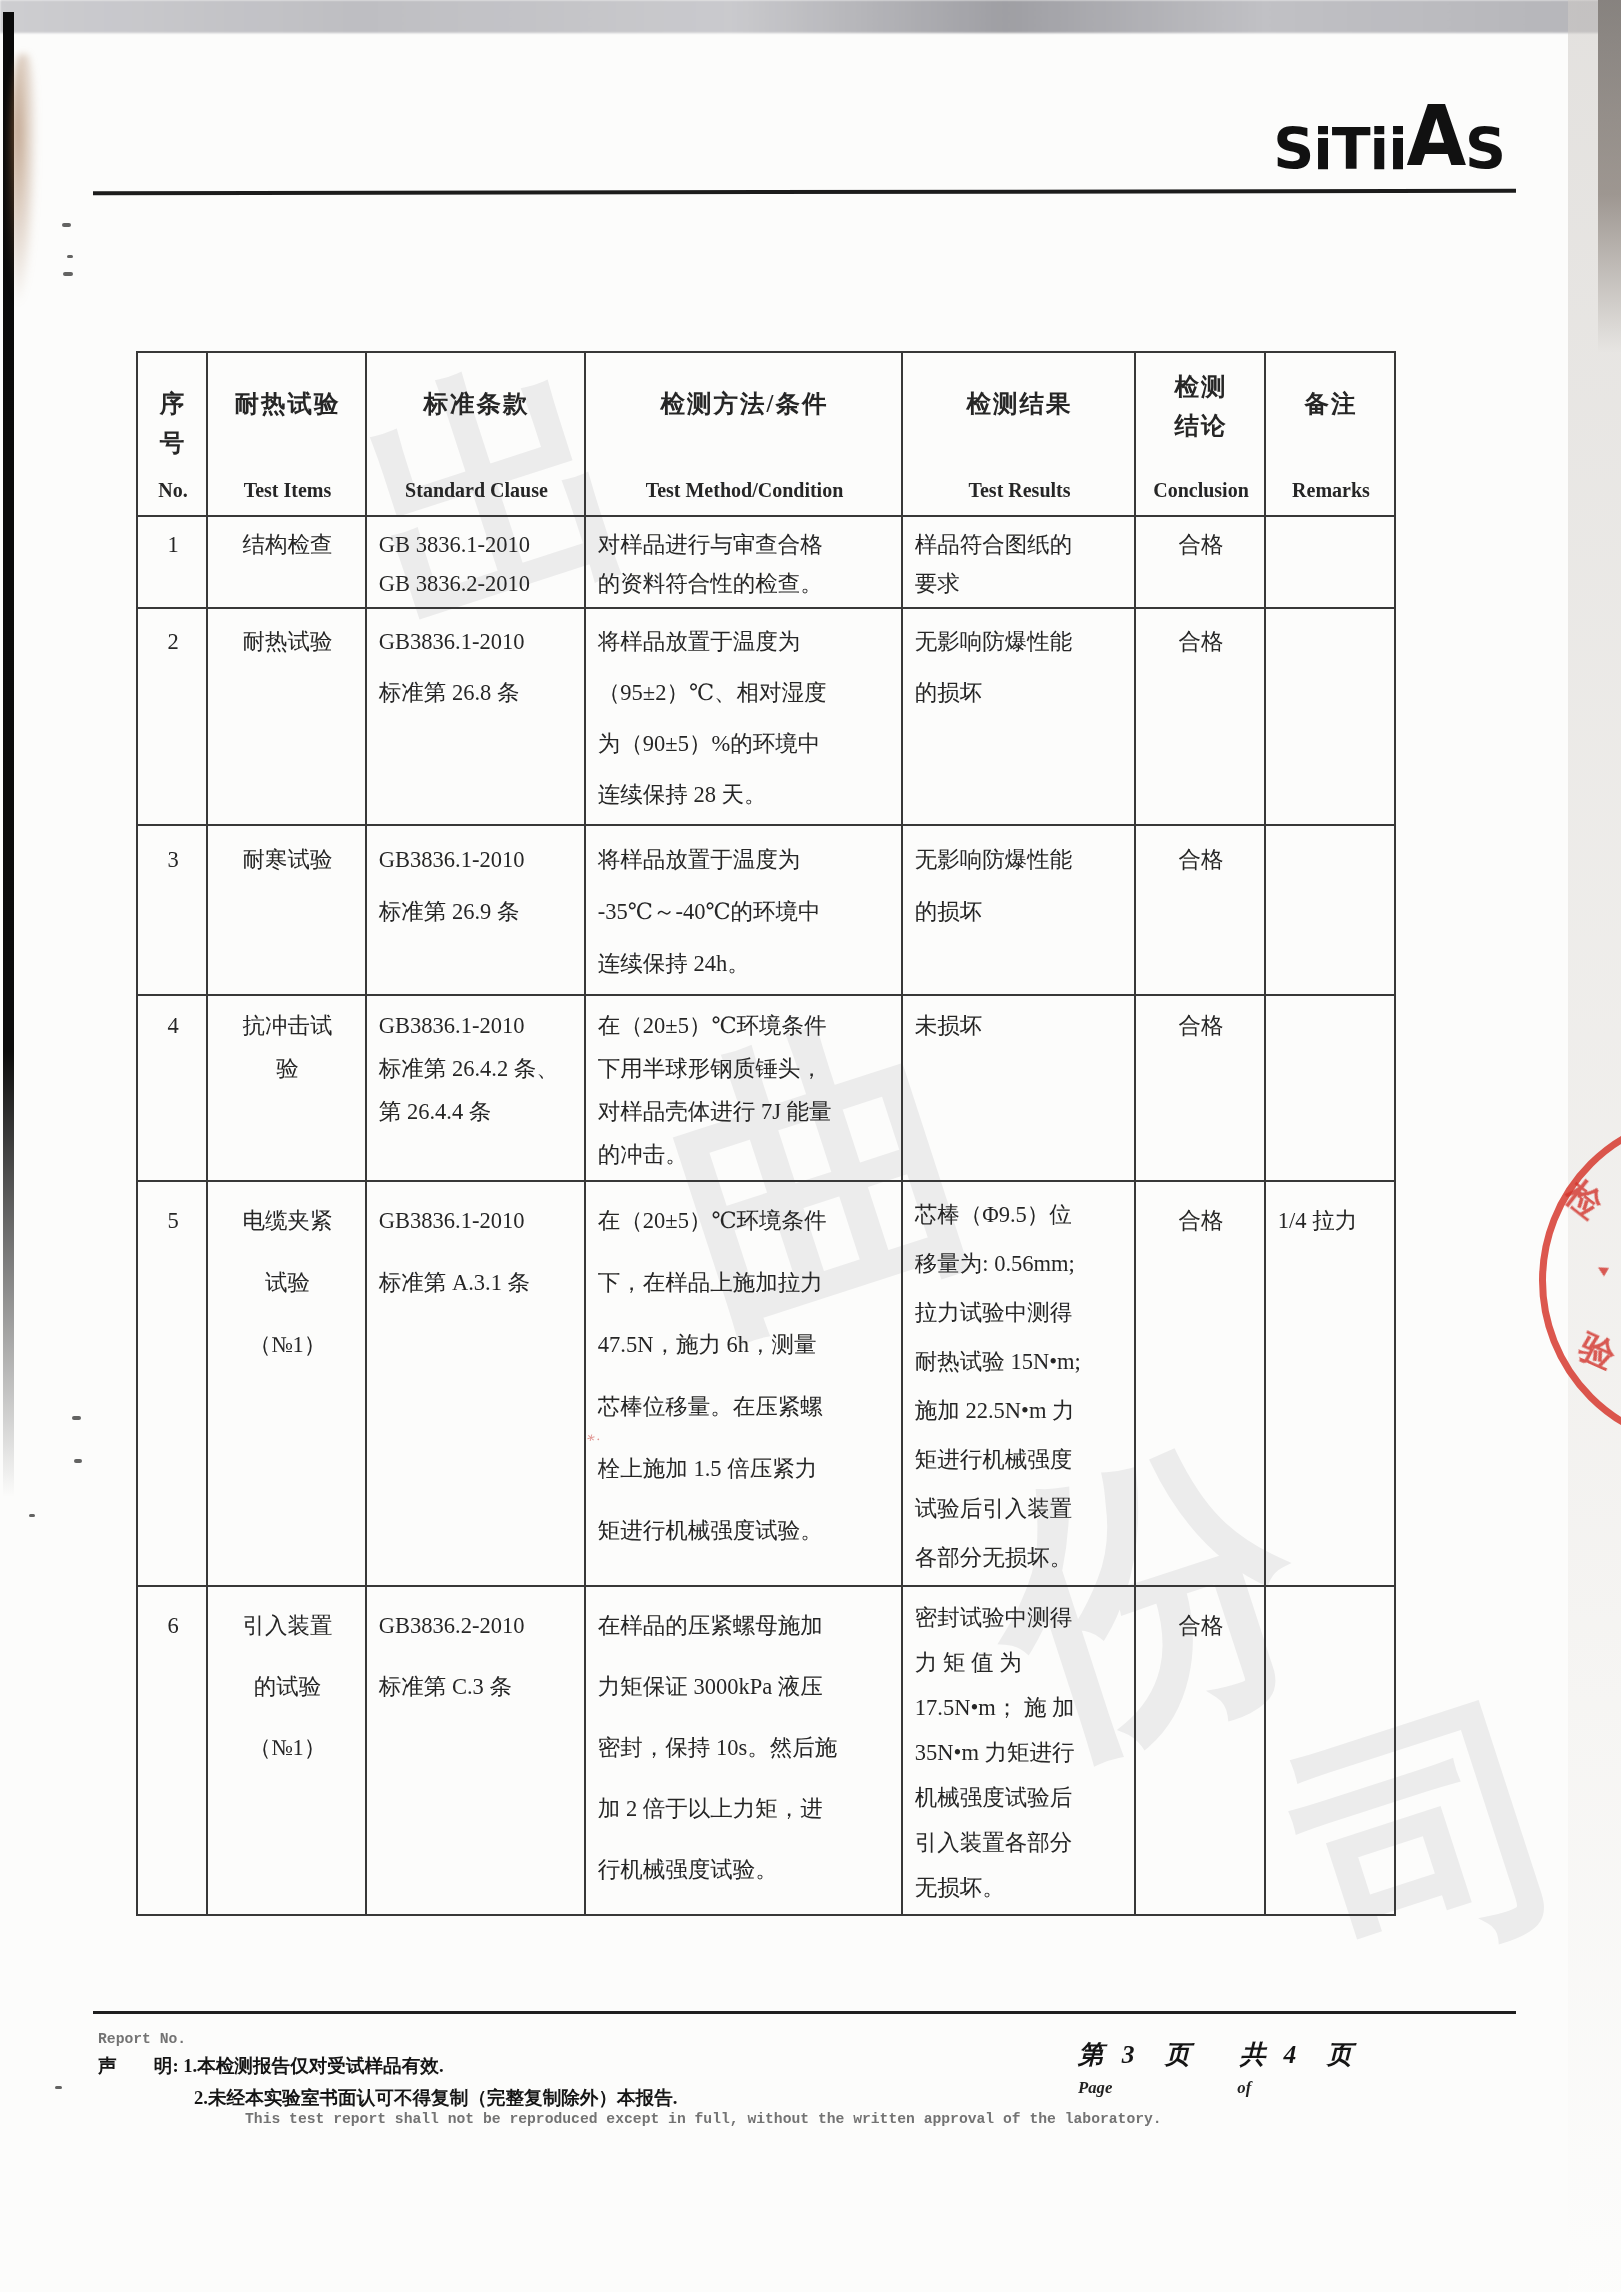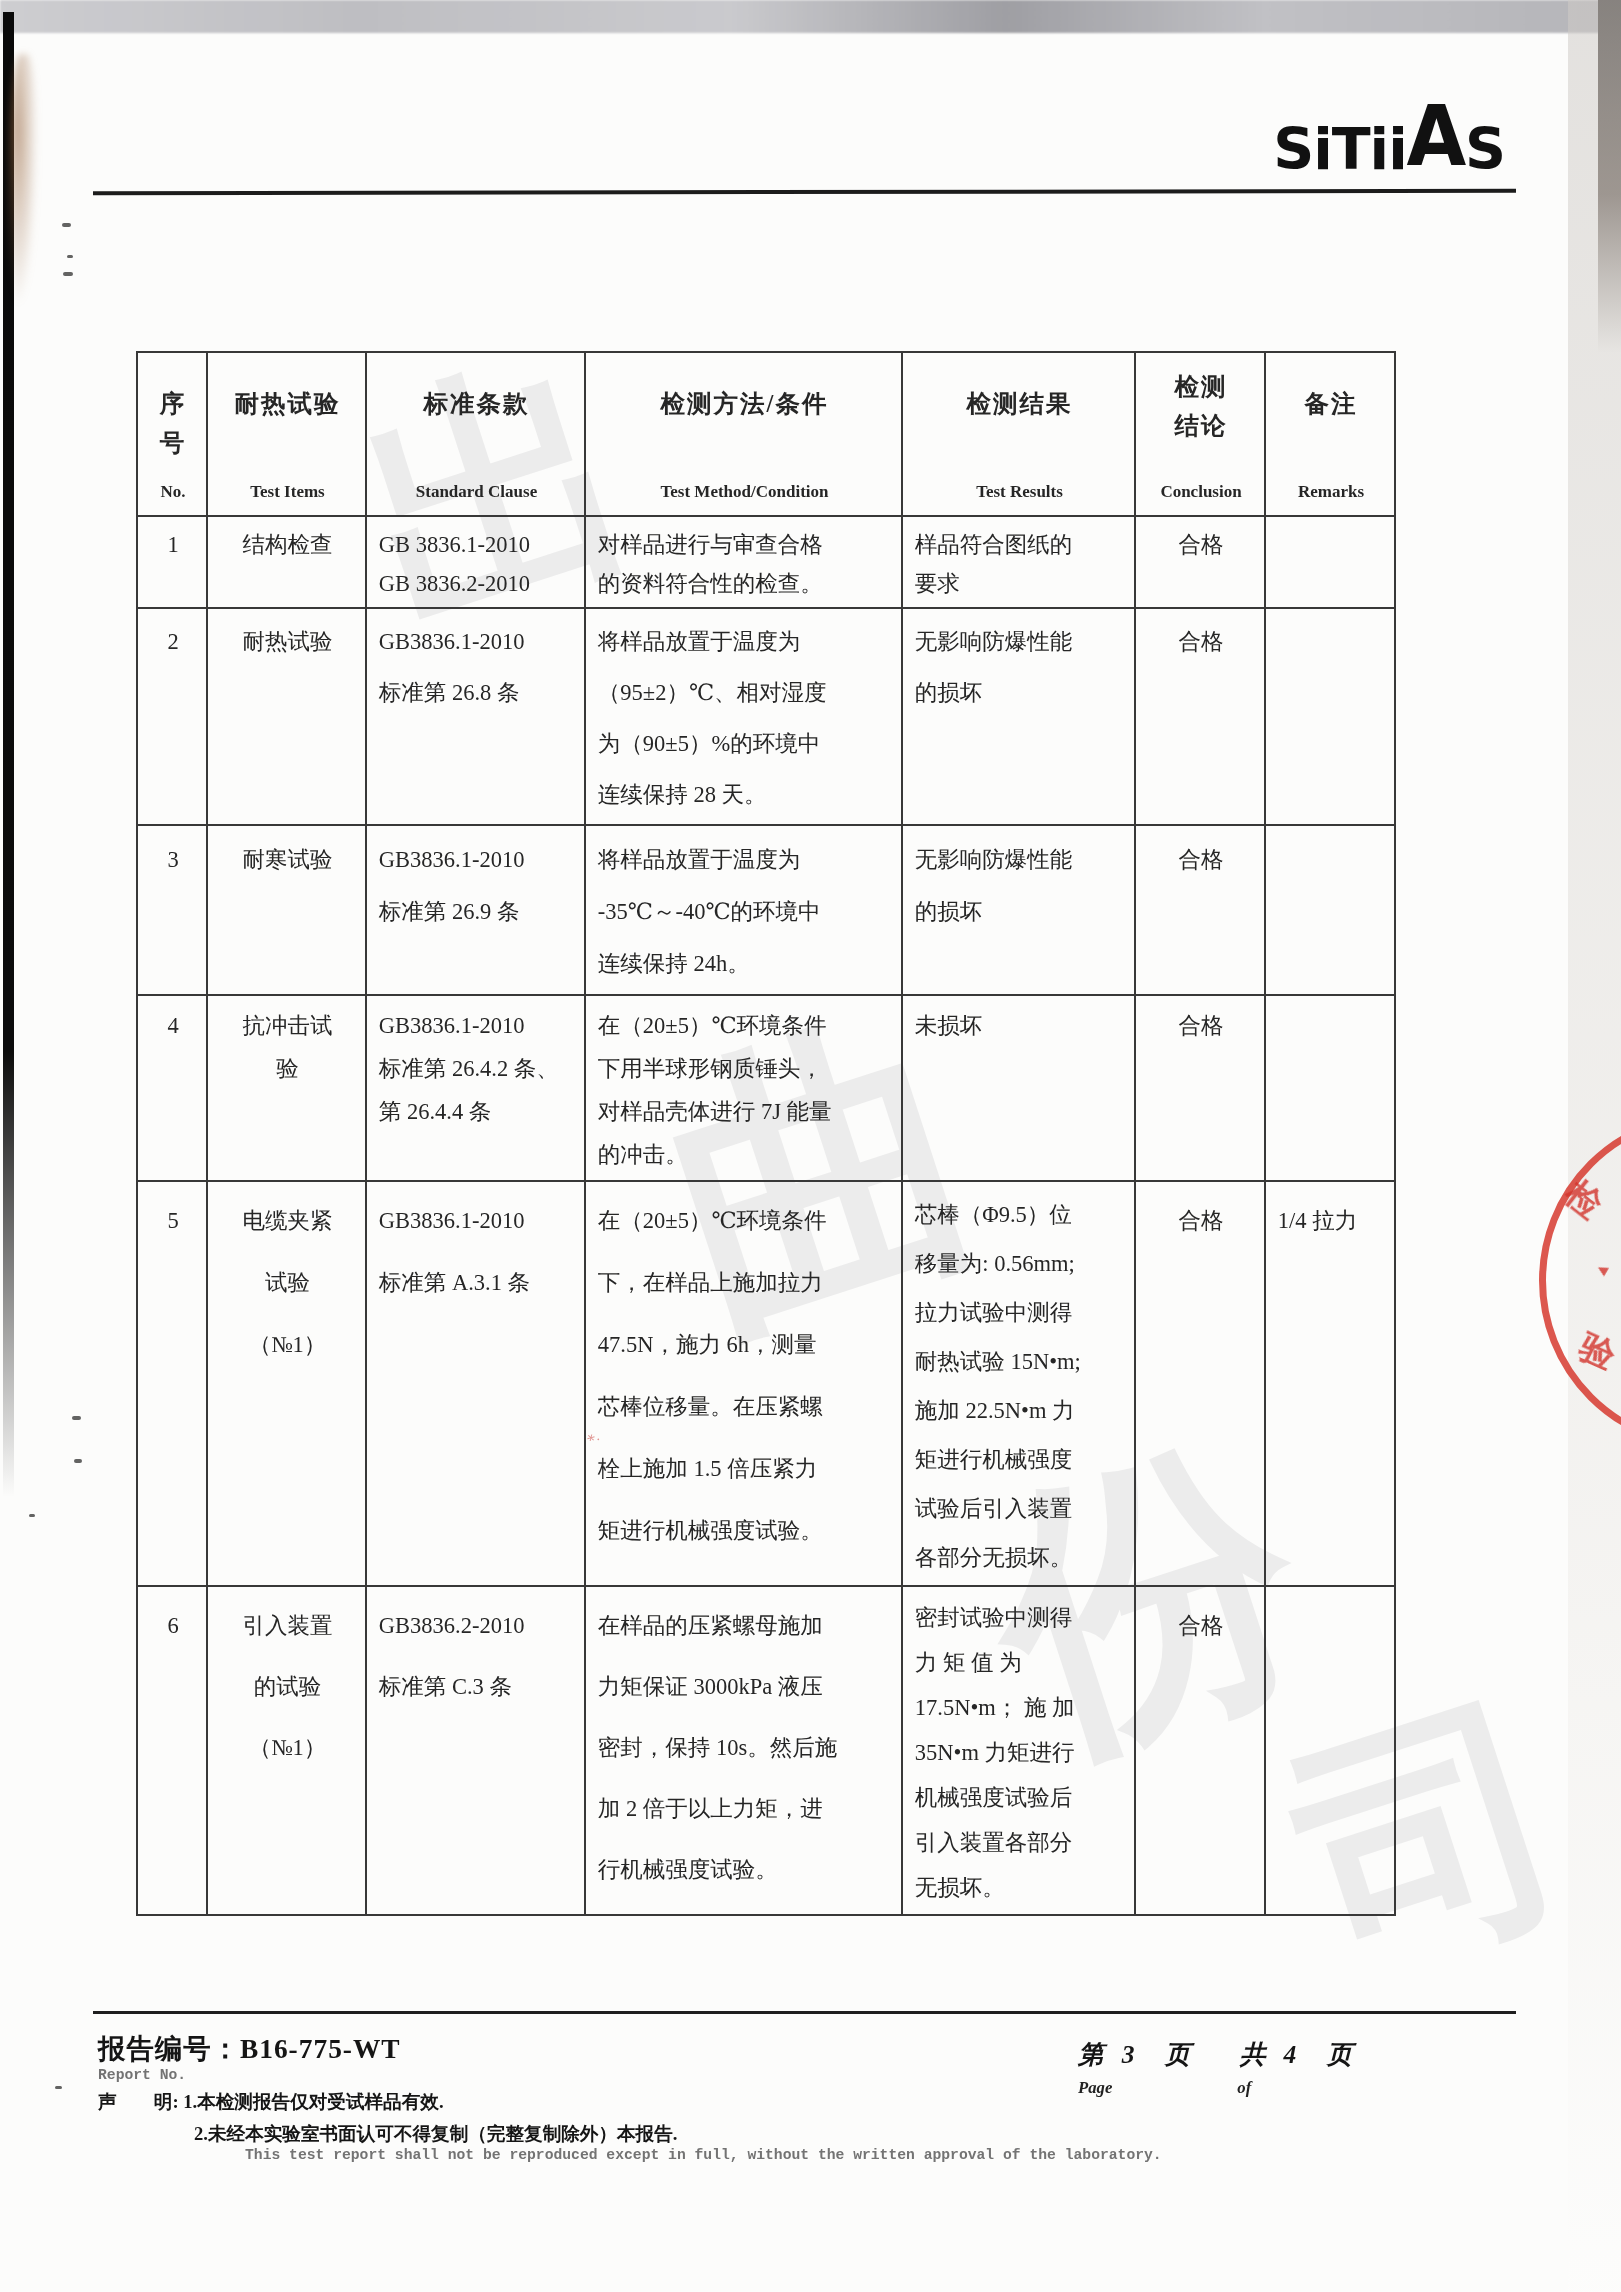--- a/index.html
+++ b/index.html
@@ -41,21 +41,21 @@
       border-collapse:collapse;table-layout:fixed;}
   table.report td{border:2px solid #383838;vertical-align:top;padding:7.8px 9.8px 3.9px 11.8px;
       font-size:22.5px;color:#262626;white-space:pre-line;overflow:hidden;}
   table.report tr.hdr td{border-bottom-width:2.9px;}
   td.c-no{text-align:center;padding-left:2px;padding-right:2px;}
   td.c-item{text-align:center;padding-left:3.9px;padding-right:3.9px;}
   td.c-conc{text-align:center;}
   .hcell{display:flex;flex-direction:column;justify-content:flex-start;align-items:center;height:147px;}
   .hzh{font-size:24.5px;font-weight:bold;letter-spacing:2px;margin-top:23.5px;white-space:pre-line;text-align:center;line-height:1.6;}
   .hzh.tall{margin-top:5.9px;}
-  .hen{font-size:17px;font-weight:bold;margin-top:auto;margin-bottom:5.9px;text-align:center;}
+  .hen{font-size:20px;font-weight:bold;margin-top:auto;margin-bottom:5.9px;text-align:center;}
   tr.hdr{height:164px;} tr.r1{height:90px;} tr.r2{height:204px;} tr.r3{height:156px;}
   tr.r4{height:175px;} tr.r5{height:404px;} tr.r6{height:323px;}
   tr.r1 td{line-height:39px;} tr.r2 td{line-height:51px;} tr.r3 td{line-height:52px;}
   tr.r4 td{line-height:43px;} tr.r5 td{line-height:62px;} tr.r6 td{line-height:61px;}
   tr.r5 td.c-res{line-height:49px;} tr.r6 td.c-res{line-height:45px;}
   td.muted{color:#8a8a8a;}
   
   .rule-bottom{position:absolute;left:93px;top:2011px;width:1423px;height:2.9px;background:#1e1e1e;}
   .foot-left{position:absolute;left:98px;top:2031px;width:980px;}
   .report-no{font-size:27.4px;font-weight:bold;color:#151515;letter-spacing:1px;}
@@ -224,21 +224,20 @@
 无损坏。</td>
       <td class="c-conc">合格</td>
       <td></td>
     </tr>
   </tbody>
     </table>
 
   <div class="rule-bottom"></div>
 
   <div class="foot-left">
-    <div class="report-no">报告编号：B16-775-WT</div>
     <div class="mono">Report No.</div>
     <div class="stmt-zh">声　　明: 1.本检测报告仅对受试样品有效.</div>
     <div class="stmt-zh ind1">2.未经本实验室书面认可不得复制（完整复制除外）本报告.</div>
     <div class="mono ind2">This test report shall not be reproduced except in full, without the written approval of the laboratory.</div>
   </div>
 
   <div class="foot-right">
     <div class="page-zh">第 3  页　 共 4  页</div>
     <div class="page-en">
       <span>Page</span>

